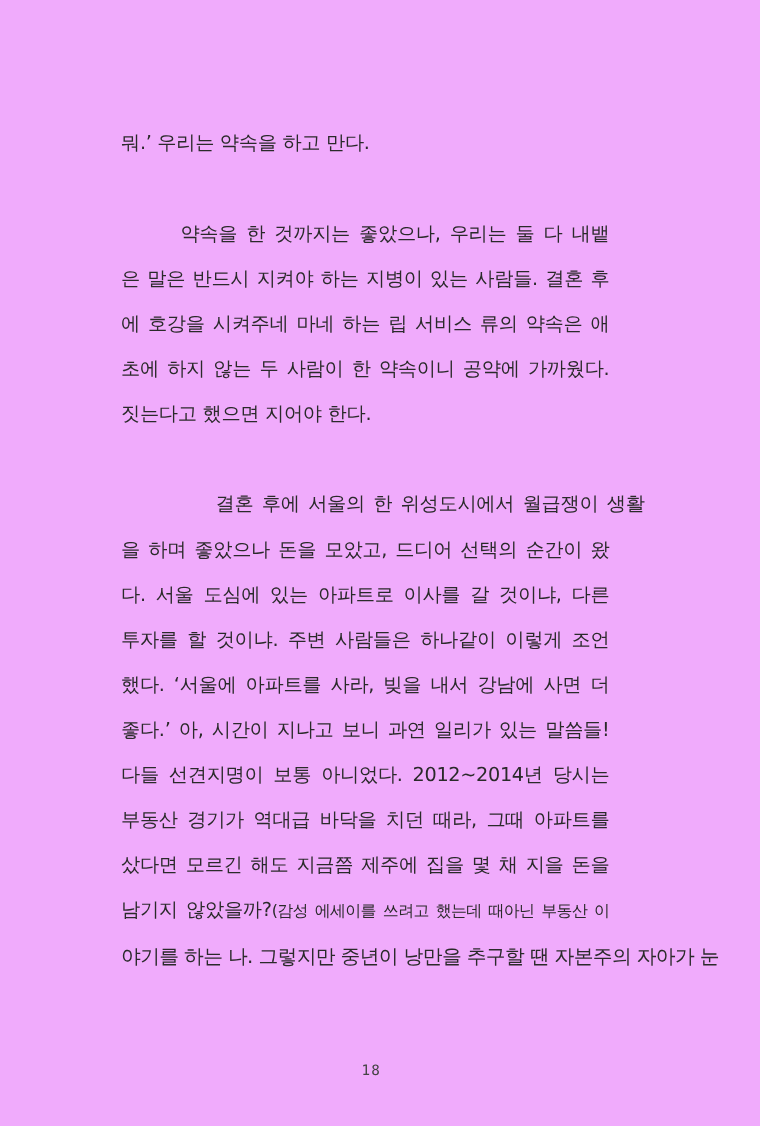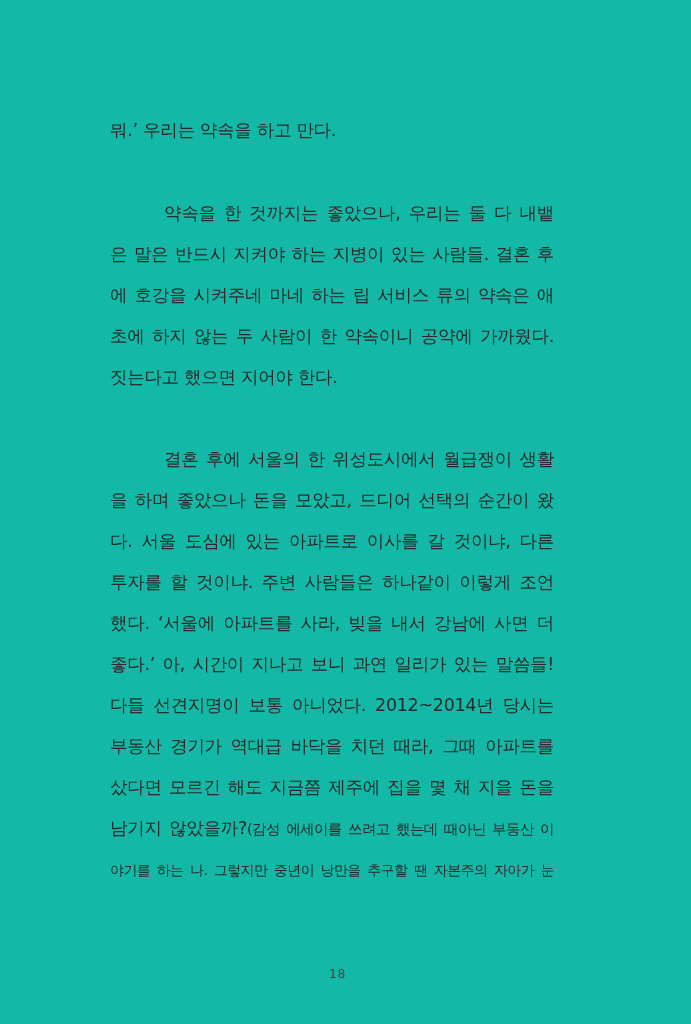--- a/index.html
+++ b/index.html
@@ -13,36 +13,36 @@
       position: relative;
       overflow: hidden;
       font-family: "DejaVu Sans", "Liberation Sans", sans-serif;
       color: #2a2a2a;
     }
     .page {
       position: absolute;
       left: 0; top: 0;
       width: 691px;
       height: 1024px;
-      background: #14b8a6;
+      background: #f0abfc;
     }
     .line {
       position: absolute;
       left: 110px;
       width: 444px;
       font-size: 17.5px;
       line-height: 24px;
       white-space: nowrap;
       letter-spacing: -0.3px;
       text-align: justify;
       text-align-last: justify;
     }
     .line.last { text-align-last: left; }
     .line.indent { left: 164px; width: 390px; }
-    .line.small { font-size: 14px; letter-spacing: -0.6px; }
+    .line.small { font-size: 18px; letter-spacing: -0.6px; }
     .line.mixed .small-part { font-size: 14.5px; letter-spacing: -0.6px; }
     .page-number {
       position: absolute;
       left: 0;
       width: 675px;
       top: 966px;
       text-align: center;
       font-family: "DejaVu Sans Mono", "Liberation Mono", monospace;
       font-size: 13px;
       color: #444444;
@@ -55,21 +55,21 @@
 <div class="page">
 
   <div class="line last" style="top:118px;">뭐.’ 우리는 약속을 하고 만다.</div>
 
   <div class="line indent" style="top:201px;">약속을 한 것까지는 좋았으나, 우리는 둘 다 내뱉</div>
   <div class="line" style="top:242px;">은 말은 반드시 지켜야 하는 지병이 있는 사람들. 결혼 후</div>
   <div class="line" style="top:283px;">에 호강을 시켜주네 마네 하는 립 서비스 류의 약속은 애</div>
   <div class="line" style="top:324px;">초에 하지 않는 두 사람이 한 약속이니 공약에 가까웠다.</div>
   <div class="line last" style="top:365px;">짓는다고 했으면 지어야 한다.</div>
 
-  <div class="line indent" style="top:447px;">결혼 후에 서울의 한 위성도시에서 월급쟁이 생활</div>
+  <div class="line indent" style="top:447px;margin-left:32px;">결혼 후에 서울의 한 위성도시에서 월급쟁이 생활</div>
   <div class="line" style="top:488px;">을 하며 좋았으나 돈을 모았고, 드디어 선택의 순간이 왔</div>
   <div class="line" style="top:529px;">다. 서울 도심에 있는 아파트로 이사를 갈 것이냐, 다른</div>
   <div class="line" style="top:570px;">투자를 할 것이냐. 주변 사람들은 하나같이 이렇게 조언</div>
   <div class="line" style="top:611px;">했다. ‘서울에 아파트를 사라, 빚을 내서 강남에 사면 더</div>
   <div class="line" style="top:652px;">좋다.’ 아, 시간이 지나고 보니 과연 일리가 있는 말씀들!</div>
   <div class="line" style="top:693px;">다들 선견지명이 보통 아니었다. 2012~2014년 당시는</div>
   <div class="line" style="top:734px;">부동산 경기가 역대급 바닥을 치던 때라, 그때 아파트를</div>
   <div class="line" style="top:775px;">샀다면 모르긴 해도 지금쯤 제주에 집을 몇 채 지을 돈을</div>
 
   <div class="line mixed" style="top:816px;">

